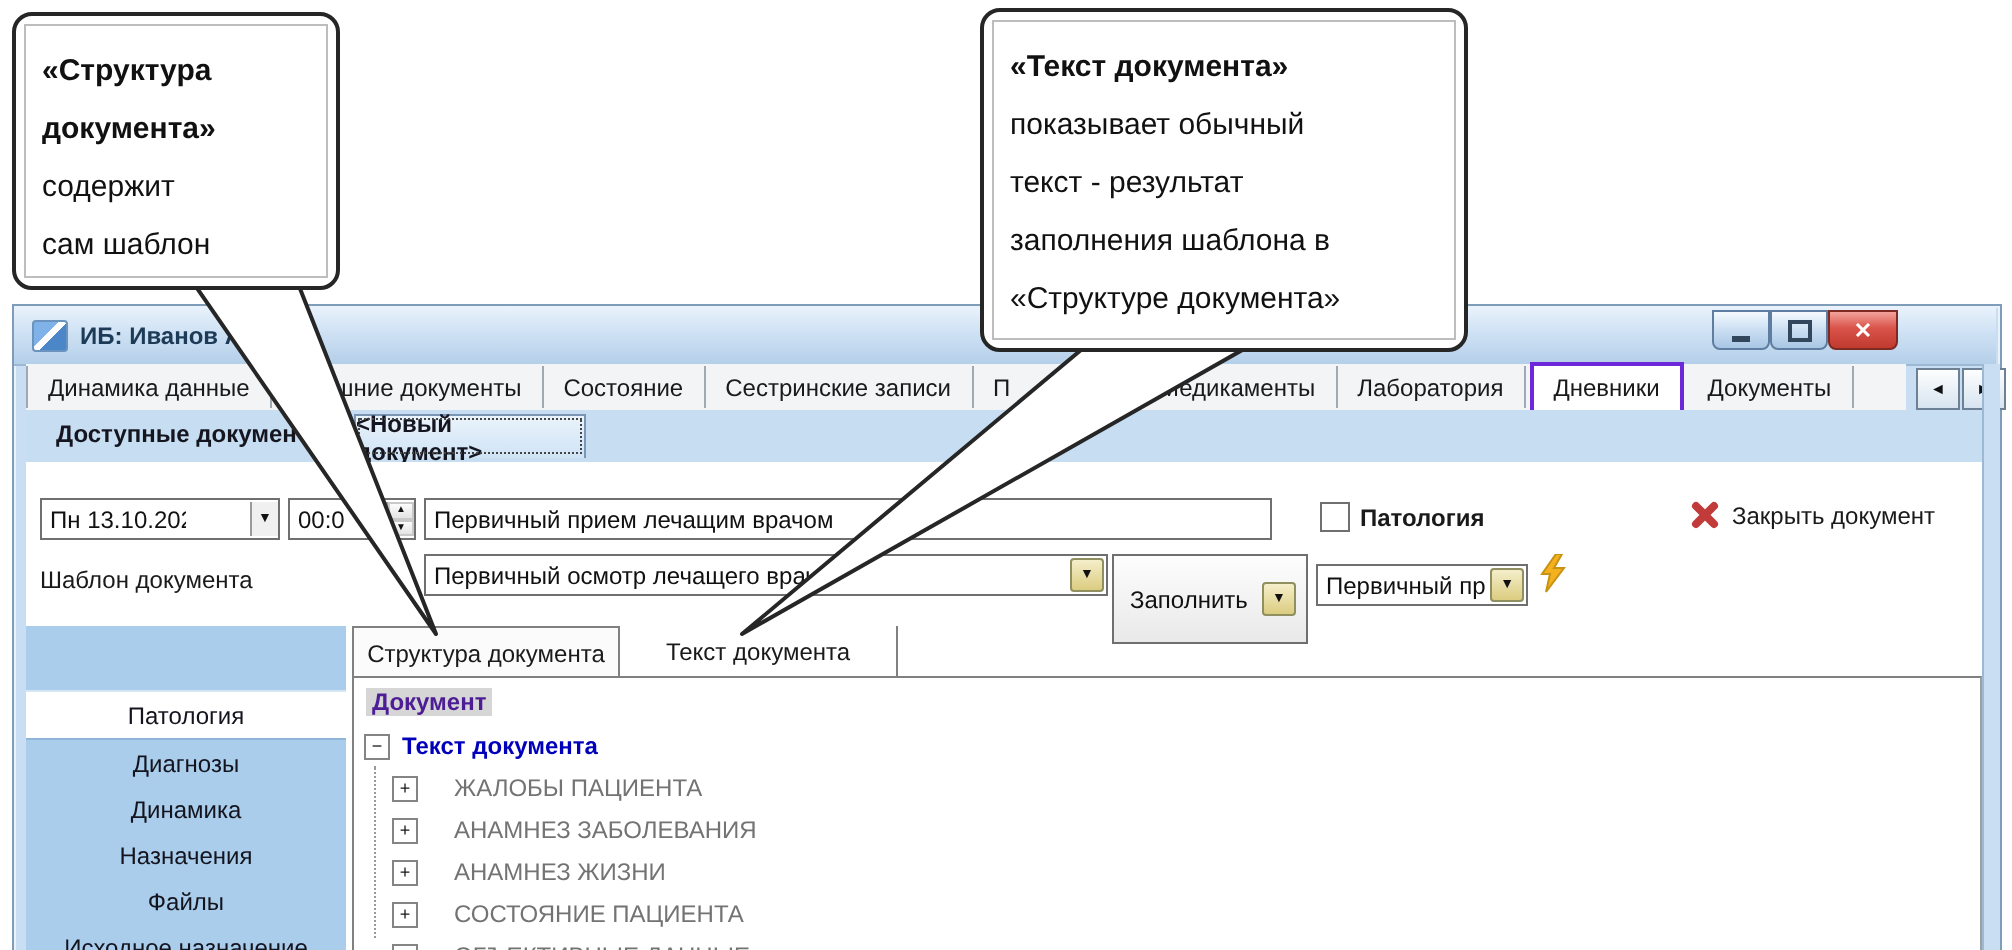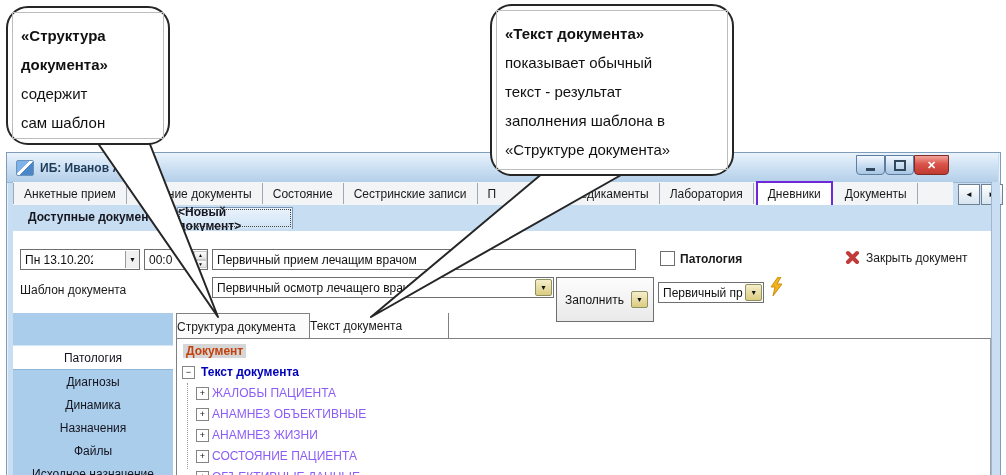--- a/index.html
+++ b/index.html
@@ -55,42 +55,42 @@
     display:flex;align-items:center;justify-content:center;font-size:7px;color:#111;}
   .spinner{width:13px;height:17px;margin-left:auto;border-left:1px solid #9a9a9a;background:#f0f0f0;
     display:flex;flex-direction:column;}
   .spinner div{flex:1;display:flex;align-items:center;justify-content:center;font-size:5px;color:#111;
     border:1px solid #c9c9c9;background:linear-gradient(#fcfcfc,#e4e4e4);}
   .checkbox{width:13px;height:13px;border:1px solid #6f6f6f;background:#ffffff;}
   .label12{font-size:12px;color:#1a1a1a;}
   .btn{border:1px solid #6f6f6f;background:linear-gradient(#fdfdfd,#e9e9e9);
     font-size:12px;color:#111;display:flex;align-items:center;padding:12px 4px;}
   
-  .doctab{top:313px;height:25px;display:flex;align-items:center;justify-content:flex-start;
+  .doctab{top:313px;height:25px;display:flex;align-items:center;justify-content:center;
     font-size:12px;color:#1a1a1a;}
   .doctab.active{left:176px;width:132px;background:#fbfbfb;border:1px solid #808080;border-bottom:none;}
   .doctab.inactive{left:310px;width:138px;border-right:1px solid #808080;}
   .sidebar{left:13px;top:313px;width:160px;height:162px;background:#a9cdeb;}
   .side-item{height:23px;display:flex;align-items:center;justify-content:center;
     font-size:12px;color:#14141e;}
   .side-item.selected{background:#ffffff;border-top:1px solid #d5e6f5;border-bottom:1px solid #8fb6d9;}
   .treepanel{left:176px;top:338px;width:813px;height:137px;background:#ffffff;
     border:1px solid #808080;border-right-color:#a0a0a0;}
   .tree-header{display:inline-block;margin:5px 0 0 6px;padding:0 3px;background:#d6d6d6;
-    font-size:12px;font-weight:bold;color:#c2410c;}
+    font-size:12px;font-weight:bold;color:#4c1d95;}
   .tree-root{display:flex;align-items:center;margin:6px 0 0 5px;}
   .tree-row{display:flex;align-items:center;margin:7px 0 0 19px;}
   .expbox{width:11px;height:11px;border:1px solid #848484;background:#ffffff;color:#111;
     font-size:9px;line-height:9px;display:flex;align-items:center;justify-content:center;flex:0 0 11px;}
   .tree-root .lbl{margin-left:6px;font-size:12px;font-weight:bold;color:#0000bb;}
-  .tree-row .lbl{margin-left:3px;font-size:12px;color:#8b5cf6;}
+  .tree-row .lbl{margin-left:18px;font-size:12px;color:#737373;}
   .dotline{border-left:1px dotted #9a9a9a;}
   .rightframe{left:991px;top:182px;width:8px;height:293px;background:#c9def2;border-left:1px solid #9db8d2;}
   
-  .bubble{background:#ffffff;border:2px solid #262626;border-radius:22px;padding:4px;z-index:6;}
+  .bubble{background:#ffffff;border:2px solid #262626;border-radius:10px;padding:4px;z-index:6;}
   .bubble .inner{border:1px solid #bdbdbd;height:100%;box-sizing:border-box;padding:8px 6px 4px 8px;}
   .bubble .line{font-size:15px;color:#111;line-height:29px;white-space:nowrap;}
   .bubble .line.b{font-weight:bold;}
   #tails{left:0;top:0;z-index:5;pointer-events:none;}
 </style>
 </head>
 <body>
 
 <div id="canvas">
 
@@ -104,21 +104,21 @@
       <div class="glyph-min"></div>
     </div>
   <div class="abs winbtn max">
       <div class="glyph-max"></div>
     </div>
   <div class="abs winbtn close">
       <span>✕</span>
     </div>
 
   <div class="abs tabbar">
-    <div class="tab first"><span>Анкетные прием</span></div>
+    <div class="tab first"><span>Динамика данные</span></div>
     <div class="tab"><span>Внешние документы</span></div>
     <div class="tab"><span>Состояние</span></div>
     <div class="tab"><span>Сестринские записи</span></div>
     <div class="tab split">
       <span>П</span>
       <span>ия</span>
     </div>
     <div class="tab"><span>Медикаменты</span></div>
     <div class="tab"><span>Лаборатория</span></div>
     <div class="tab active"><span>Дневники</span></div>
@@ -216,21 +216,21 @@
     <div class="tree-root">
       <div class="expbox">−</div>
       <span class="lbl">Текст документа</span>
     </div>
     <div class="tree-row">
       <div class="expbox">+</div>
       <span class="lbl">ЖАЛОБЫ ПАЦИЕНТА</span>
     </div>
     <div class="tree-row">
       <div class="expbox">+</div>
-      <span class="lbl">АНАМНЕЗ ОБЪЕКТИВНЫЕ</span>
+      <span class="lbl">АНАМНЕЗ ЗАБОЛЕВАНИЯ</span>
     </div>
     <div class="tree-row">
       <div class="expbox">+</div>
       <span class="lbl">АНАМНЕЗ ЖИЗНИ</span>
     </div>
     <div class="tree-row">
       <div class="expbox">+</div>
       <span class="lbl">СОСТОЯНИЕ ПАЦИЕНТА</span>
     </div>
     <div class="tree-row">

